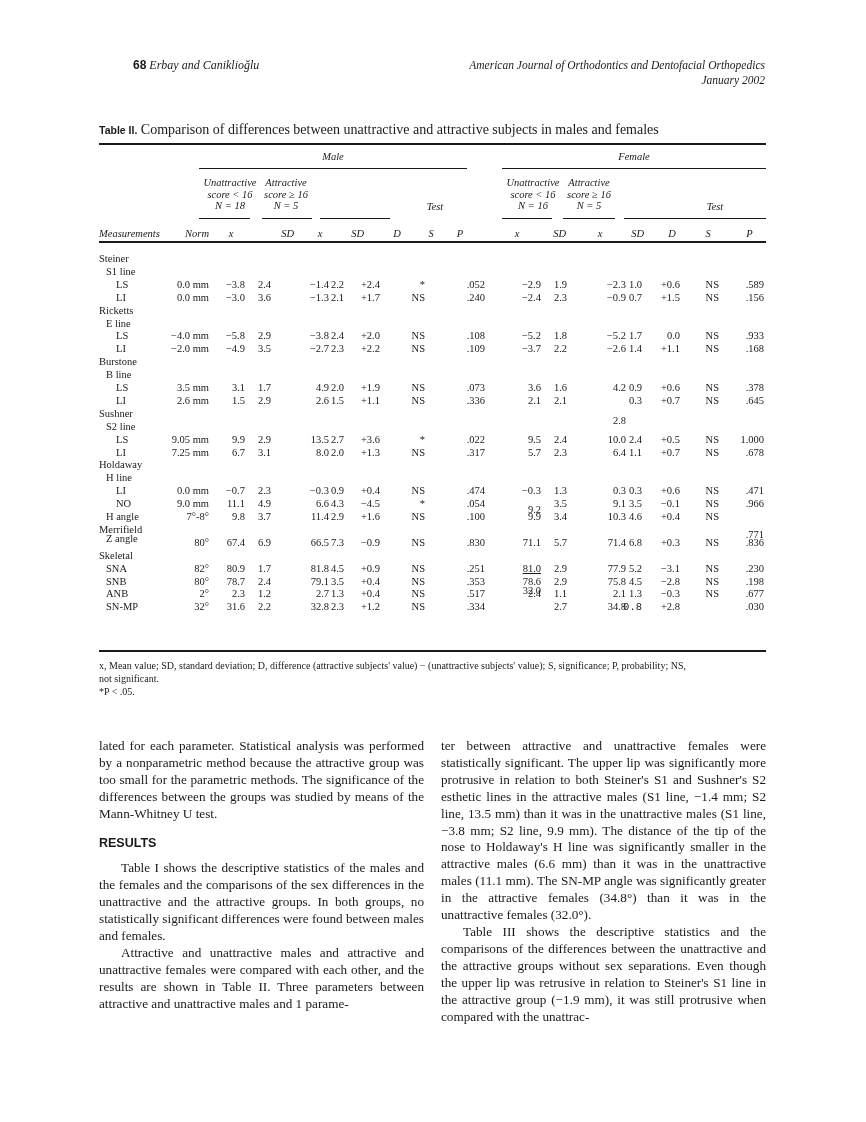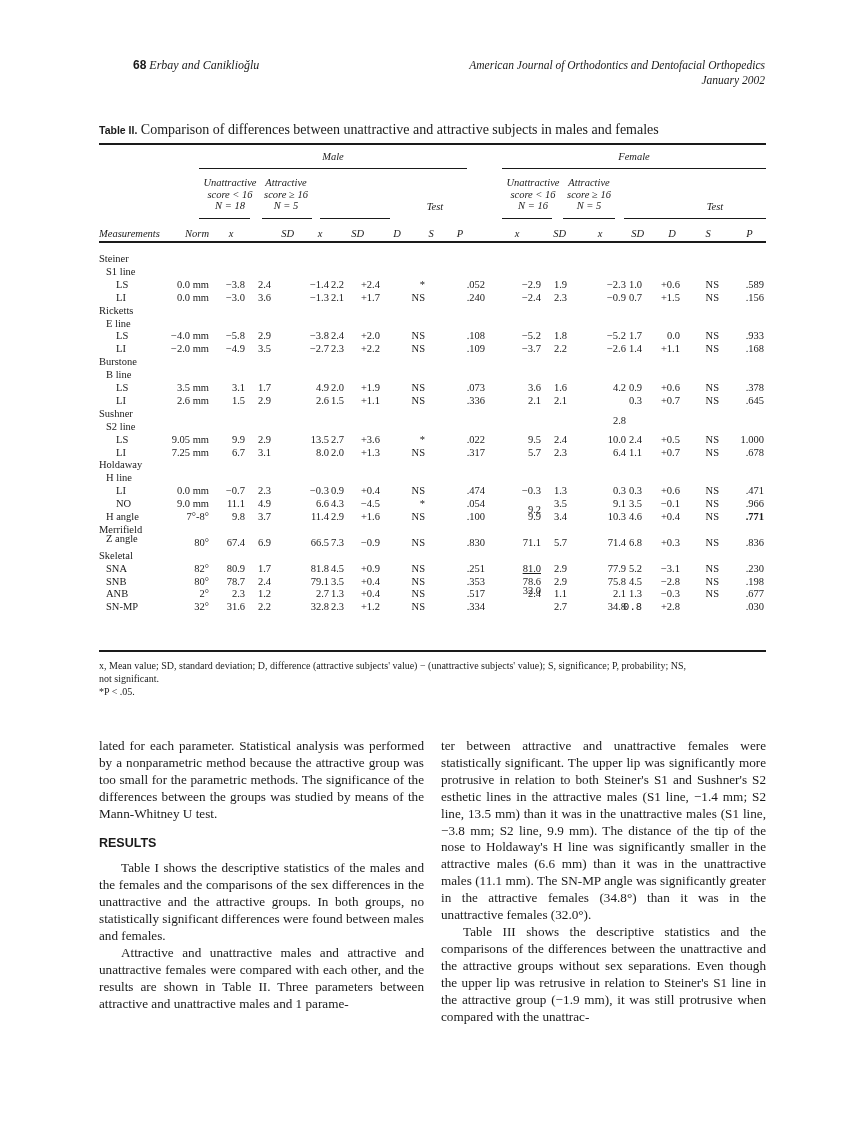--- a/index.html
+++ b/index.html
@@ -270,21 +270,21 @@
     <div class="cell r" style="left: 314px; top: 511px; width: 30px;">2.9</div>
     <div class="cell r" style="left: 344px; top: 511px; width: 36px;">+1.6</div>
     <div class="cell r" style="left: 385px; top: 511px; width: 40px;">NS</div>
     <div class="cell r" style="left: 445px; top: 511px; width: 40px;">.100</div>
     <div class="cell r" style="left: 501px; top: 511px; width: 40px;">9.9</div>
     <div class="cell r" style="left: 537px; top: 511px; width: 30px;">3.4</div>
     <div class="cell r" style="left: 586px; top: 511px; width: 40px;">10.3</div>
     <div class="cell r" style="left: 612px; top: 511px; width: 30px;">4.6</div>
     <div class="cell r" style="left: 644px; top: 511px; width: 36px;">+0.4</div>
     <div class="cell r" style="left: 679px; top: 511px; width: 40px;">NS</div>
-    <div class="cell r" style="left: 724px; top: 511px; width: 40px; font-weight: bold;">.771</div>
+    <div class="cell r" style="left: 724px; top: 529px; width: 40px;">.771</div>
     <div class="cell" style="left: 99px; top: 523.9px;">Merrifield</div>
     <div class="cell" style="left: 106px; top: 533px;">Z angle</div>
     <div class="cell r" style="left: 149px; top: 536.8px; width: 60px;">80°</div>
     <div class="cell r" style="left: 205px; top: 536.8px; width: 40px;">67.4</div>
     <div class="cell r" style="left: 241px; top: 536.8px; width: 30px;">6.9</div>
     <div class="cell r" style="left: 289px; top: 536.8px; width: 40px;">66.5</div>
     <div class="cell r" style="left: 314px; top: 536.8px; width: 30px;">7.3</div>
     <div class="cell r" style="left: 344px; top: 536.8px; width: 36px;">−0.9</div>
     <div class="cell r" style="left: 385px; top: 536.8px; width: 40px;">NS</div>
     <div class="cell r" style="left: 445px; top: 536.8px; width: 40px;">.830</div>

